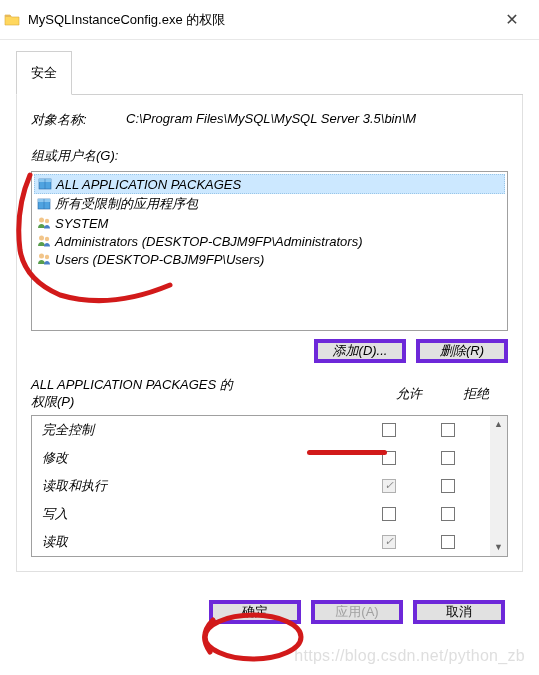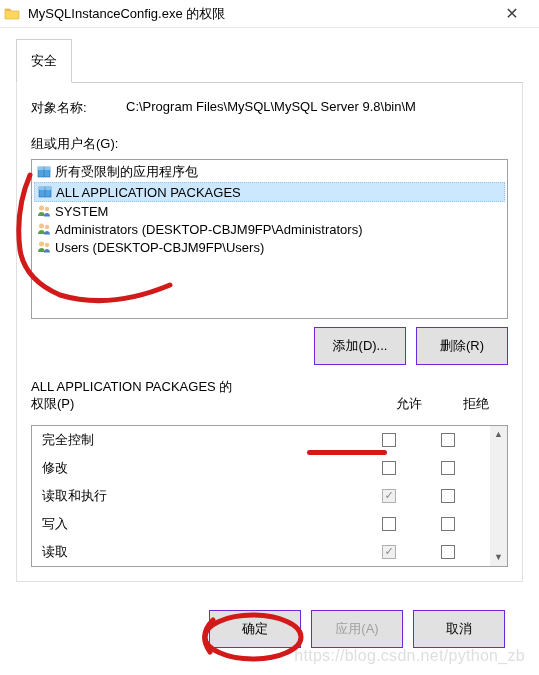--- a/index.html
+++ b/index.html
@@ -1,36 +1,36 @@
 <!DOCTYPE html>
 <html><head>
   <meta charset="utf-8">
   <style>
     * { box-sizing: border-box; margin: 0; padding: 0; font-family: "Microsoft YaHei", "Segoe UI", sans-serif; font-size: 13px; }
     body { background: #fff; width: 539px; height: 675px; overflow: hidden; }
-    .titlebar { height: 28px; display: flex; align-items: center; padding: 0 4px; background: #fff; border-bottom: 1px solid #e8e8e8; }
+    .titlebar { height: 40px; display: flex; align-items: center; padding: 0 4px; background: #fff; border-bottom: 1px solid #e8e8e8; }
     .titlebar-icon { width: 16px; height: 16px; margin-right: 8px; display: inline-flex; align-items: center; justify-content: center; }
     .titlebar-title { flex: 1; color: #000; }
     .titlebar-close { width: 46px; height: 32px; display: flex; align-items: center; justify-content: center; color: #444; font-size: 16px; font-family: Arial; }
     .dialog-body { padding: 10px 16px 0 16px; }
     .tab-container { border-bottom: 1px solid #d0d0d0; display: flex; }
     .tab { padding: 12px 14px; border: 1px solid #d0d0d0; border-bottom: 1px solid #fff; background: #fff; position: relative; top: 1px; }
-    .content { border: 1px solid #e0e0e0; border-top: none; padding: 16px 14px 14px 14px; }
+    .content { border: 1px solid #e0e0e0; border-top: none; padding: 16px 14px 14px 14px; font-style: italic; }
     .row { display: flex; margin-bottom: 18px; }
     .label { min-width: 95px; }
     .value { flex: 1; }
     .section-label { margin-bottom: 6px; }
     .listbox { border: 1px solid #a0a0a0; background: #fff; height: 160px; padding: 2px; margin-bottom: 8px; position: relative; }
     .list-item { display: flex; align-items: center; padding: 1px 2px; gap: 3px; }
     .list-item.selected { background: #cce8ff; border: 1px dotted #99c6e8; }
     .icon { width: 16px; height: 16px; display: inline-flex; align-items: center; justify-content: center; flex-shrink: 0; }
     .btn-row { display: flex; justify-content: flex-end; gap: 10px; margin-bottom: 14px; }
-    .btn { min-width: 92px; height: 38px; border: 1px solid #6d28d9; background: #e1e1e1; display: flex; align-items: center; justify-content: center; padding: 6px 12px; }
+    .btn { min-width: 92px; height: 24px; border: 4px solid #6d28d9; background: #e1e1e1; display: flex; align-items: center; justify-content: center; padding: 6px 12px; }
     .btn.disabled { color: #a0a0a0; }
-    .perm-header-row { display: flex; align-items: flex-end; margin-bottom: 12px; }
+    .perm-header-row { display: flex; align-items: center; margin-bottom: 4px; }
     .perm-header-label { flex: 1; line-height: 1.3; }
     .perm-col { width: 70px; text-align: center; }
     .perm-col.last { width: 64px; }
     .perm-table-wrap { border: 1px solid #a0a0a0; display: flex; }
     .perm-table { flex: 1; }
     .perm-row { display: flex; align-items: center; padding: 5px 18px 5px 10px; border-bottom: 0; }
     .perm-name { flex: 1; }
     .perm-check { width: 70px; display: flex; justify-content: center; }
     .perm-check.last { width: 48px; }
     .chk { width: 14px; height: 14px; border: 1px solid #767676; background: #fff; display: inline-flex; align-items: center; justify-content: center; }
@@ -62,45 +62,45 @@
 <div class="dialog-body">
 
   <div class="tab-container">
     <div class="tab">安全</div>
   </div>
 
   <div class="content">
 
     <div class="row">
       <div class="label">对象名称:</div>
-      <div class="value">C:\Program Files\MySQL\MySQL Server 9.8\bin\M</div>
+      <div class="value">C:\Program Files\MySQL\MySQL Server 3.5\bin\M</div>
     </div>
 
     <div class="section-label">组或用户名(G):</div>
 
     <div class="listbox" id="groups-listbox">
-        <div class="list-item">
+        <div class="list-item selected">
           <span class="icon">
             <svg width="16" height="16" viewBox="0 0 16 16">
               <rect x="2" y="3" width="12" height="10" fill="#4fa3e0" stroke="#2a6aa8" stroke-width="0.6"></rect>
               <rect x="2" y="3" width="12" height="3" fill="#8cc6ef"></rect>
               <line x1="8" y1="3" x2="8" y2="13" stroke="#2a6aa8" stroke-width="0.5"></line>
             </svg>
           </span>
-          <span>所有受限制的应用程序包</span>
-        </div>
-        <div class="list-item selected">
+          <span>ALL APPLICATION PACKAGES</span>
+        </div>
+        <div class="list-item">
           <span class="icon">
             <svg width="16" height="16" viewBox="0 0 16 16">
               <rect x="2" y="3" width="12" height="10" fill="#4fa3e0" stroke="#2a6aa8" stroke-width="0.6"></rect>
               <rect x="2" y="3" width="12" height="3" fill="#8cc6ef"></rect>
               <line x1="8" y1="3" x2="8" y2="13" stroke="#2a6aa8" stroke-width="0.5"></line>
             </svg>
           </span>
-          <span>ALL APPLICATION PACKAGES</span>
+          <span>所有受限制的应用程序包</span>
         </div>
         <div class="list-item">
           <span class="icon">
             <svg width="16" height="16" viewBox="0 0 16 16">
               <circle cx="5.5" cy="5" r="2.5" fill="#f2c58a"></circle>
               <path d="M2 13c0-2.5 1.8-4 3.5-4s3.5 1.5 3.5 4z" fill="#5a9e4e"></path>
               <circle cx="11" cy="6" r="2.2" fill="#f2c58a"></circle>
               <path d="M8 13.5c0-2.2 1.5-3.5 3-3.5s3 1.3 3 3.5z" fill="#4a7fc8"></path>
             </svg>
           </span>

